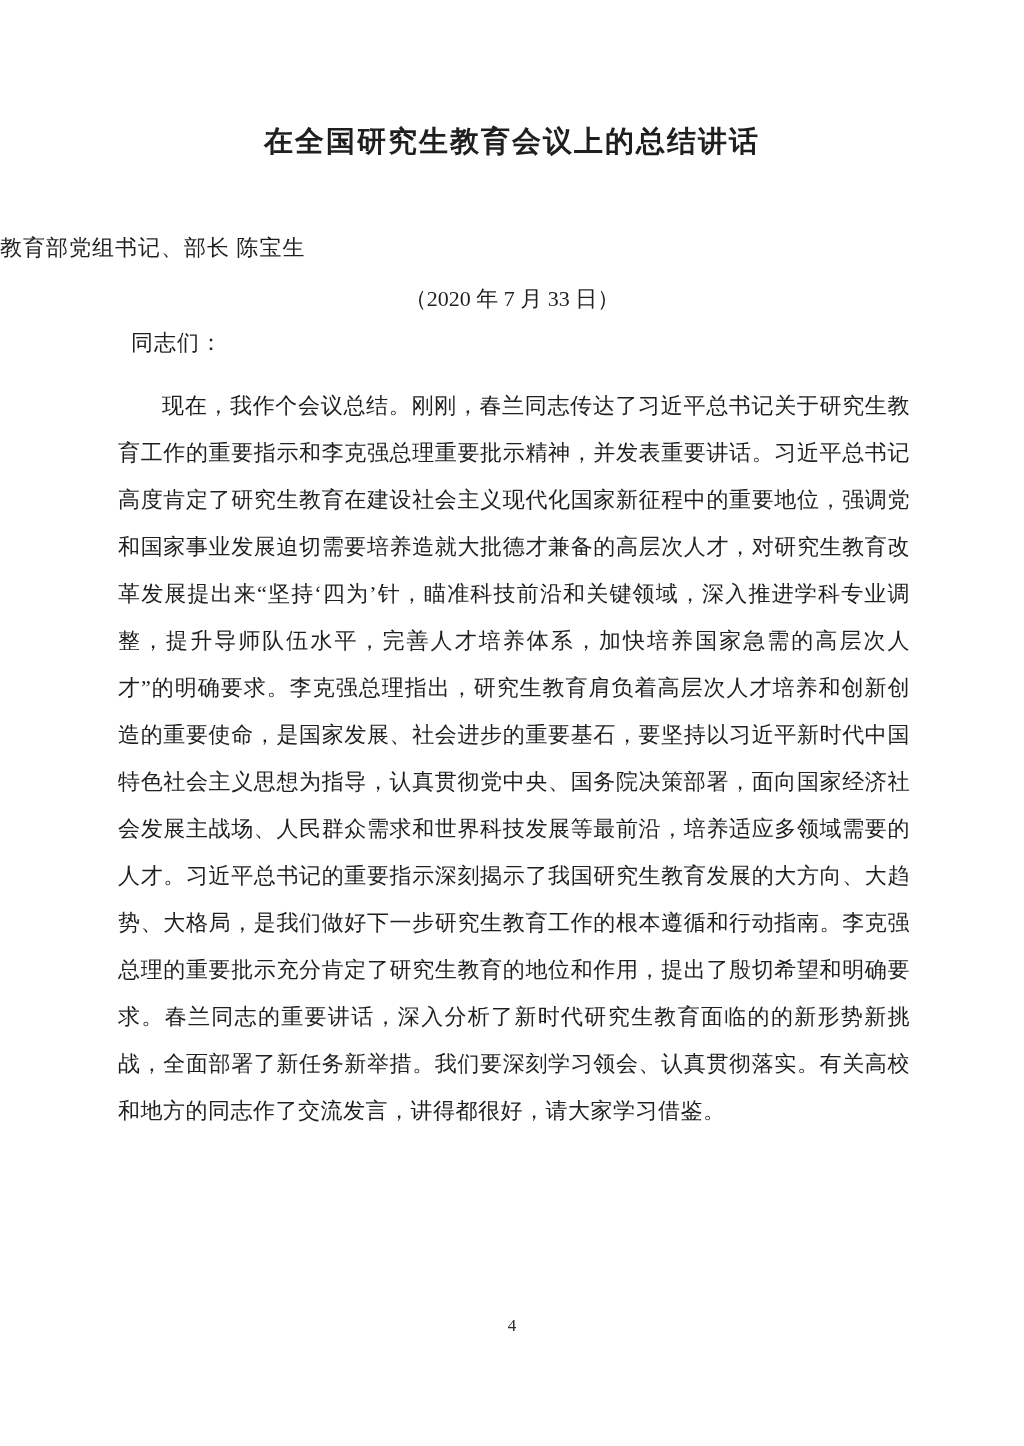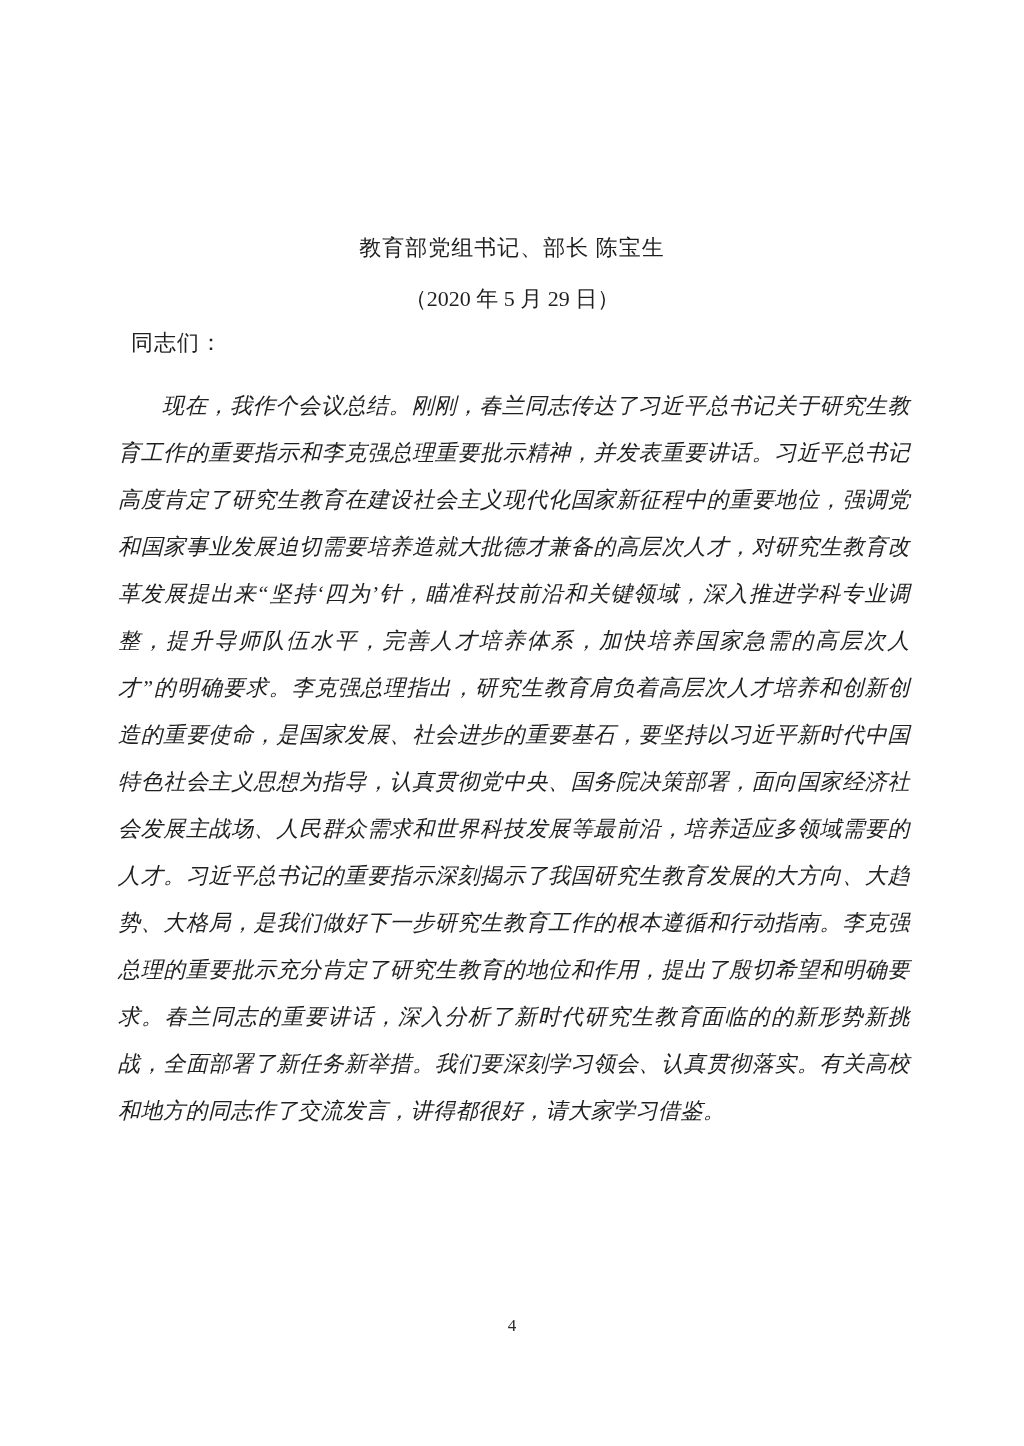--- a/index.html
+++ b/index.html
@@ -22,21 +22,21 @@
     text-align: center;
     font-size: 29px;
     font-weight: bold;
     letter-spacing: 2px;
   }
   .author-line {
     position: absolute;
     top: 233px;
     left: 0;
     width: 100%;
-    text-align: center;
+    text-align: left;
     font-size: 22px;
     letter-spacing: 1px;
   }
   .date-line {
     position: absolute;
     top: 284px;
     left: 0;
     width: 100%;
     text-align: center;
     font-size: 22px;
@@ -50,21 +50,20 @@
   }
   .body-text {
     position: absolute;
     top: 382px;
     left: 118px;
     width: 792px;
     font-size: 22px;
     line-height: 47px;
     text-align: justify;
     letter-spacing: 0.5px;
-    font-style: italic;
   }
   .body-text p {
     text-indent: 2em;
   }
   .body-text p + p {
     margin-top: 24px;
   }
   .page-number {
     position: absolute;
     top: 1316px;
@@ -73,24 +72,25 @@
     text-align: center;
     font-size: 17px;
     color: #2a2a2a;
   }
 </style>
 </head>
 <body>
 
 <div class="page">
 
+  <h1 class="doc-title">在全国研究生教育会议上的总结讲话</h1>
 
   <div class="author-line">教育部党组书记、部长 陈宝生</div>
 
-  <div class="date-line">（2020 年 5 月 29 日）</div>
+  <div class="date-line">（2020 年 7 月 33 日）</div>
 
   <div class="salutation">同志们：</div>
 
   <div class="body-text">
     <p>现在，我作个会议总结。刚刚，春兰同志传达了习近平总书记关于研究生教育工作的重要指示和李克强总理重要批示精神，并发表重要讲话。习近平总书记高度肯定了研究生教育在建设社会主义现代化国家新征程中的重要地位，强调党和国家事业发展迫切需要培养造就大批德才兼备的高层次人才，对研究生教育改革发展提出来“坚持‘四为’针，瞄准科技前沿和关键领域，深入推进学科专业调整，提升导师队伍水平，完善人才培养体系，加快培养国家急需的高层次人才”的明确要求。李克强总理指出，研究生教育肩负着高层次人才培养和创新创造的重要使命，是国家发展、社会进步的重要基石，要坚持以习近平新时代中国特色社会主义思想为指导，认真贯彻党中央、国务院决策部署，面向国家经济社会发展主战场、人民群众需求和世界科技发展等最前沿，培养适应多领域需要的人才。习近平总书记的重要指示深刻揭示了我国研究生教育发展的大方向、大趋势、大格局，是我们做好下一步研究生教育工作的根本遵循和行动指南。李克强总理的重要批示充分肯定了研究生教育的地位和作用，提出了殷切希望和明确要求。春兰同志的重要讲话，深入分析了新时代研究生教育面临的的新形势新挑战，全面部署了新任务新举措。我们要深刻学习领会、认真贯彻落实。有关高校和地方的同志作了交流发言，讲得都很好，请大家学习借鉴。</p>
   </div>
 
   <div class="page-number">4</div>
 
 </div>

